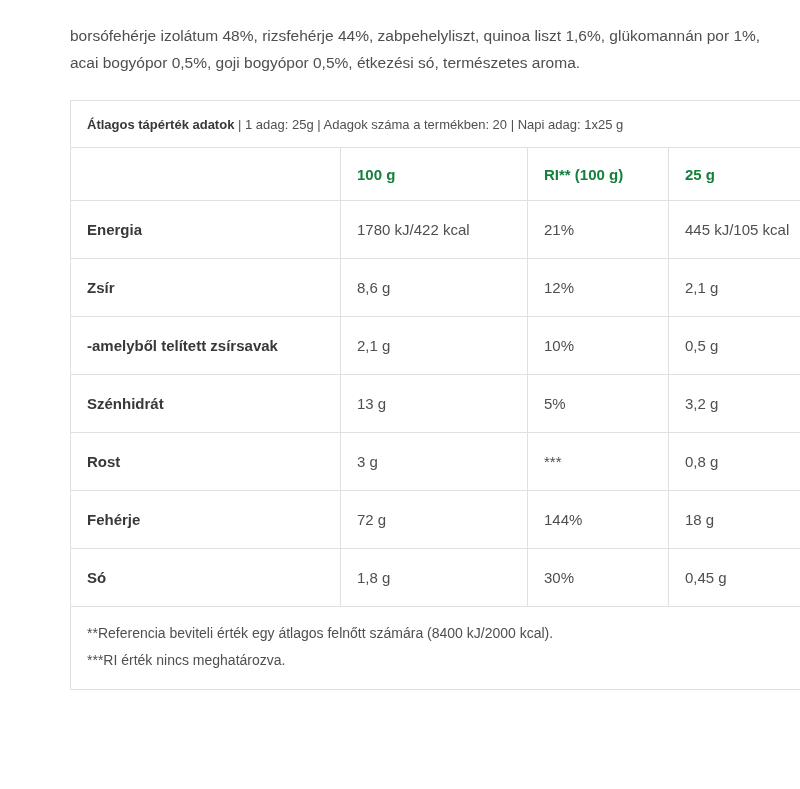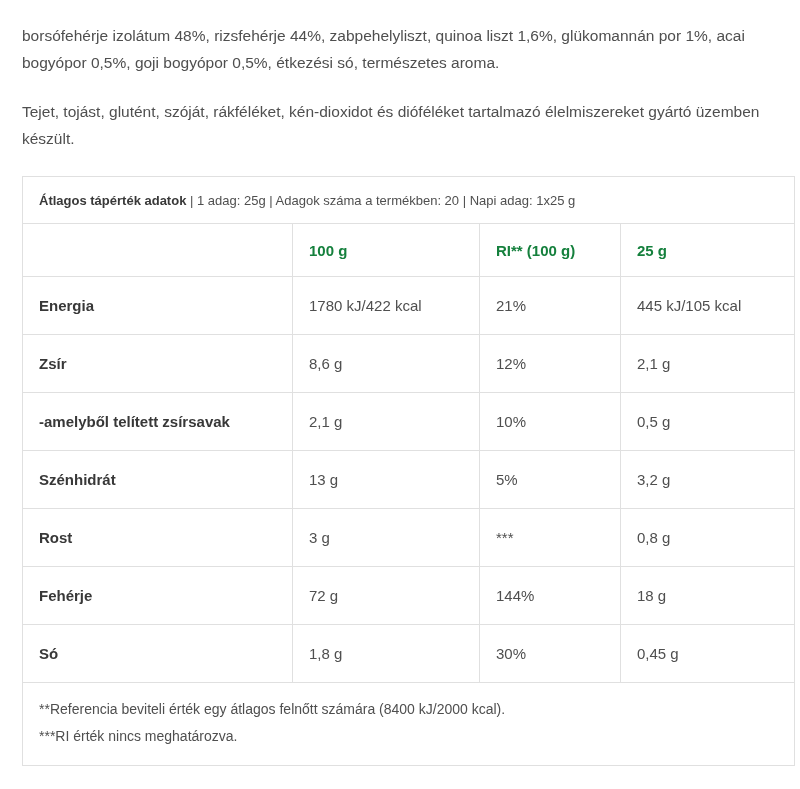--- a/index.html
+++ b/index.html
@@ -7,20 +7,21 @@
     margin: 0;
     padding: 0;
     width: 800px;
     height: 789px;
     background: #ffffff;
     font-family: "Liberation Sans", sans-serif;
     color: #4f4f4f;
   }
   .content {
     padding: 0 22px;
+    margin-left: 48px;
   }
   .intro {
     font-size: 15.5px;
     line-height: 27px;
     margin: 22px 0 0 0;
     max-width: 772px;
     color: #4f4f4f;
   }
   .nutrition-table {
     border-collapse: collapse;
@@ -62,21 +63,20 @@
   }
   .foot-line { display: block; }
 </style>
 </head>
 <body>
 
 <div class="content">
 
   <p class="intro">borsófehérje izolátum 48%, rizsfehérje 44%, zabpehelyliszt, quinoa liszt 1,6%, glükomannán por 1%, acai bogyópor 0,5%, goji bogyópor 0,5%, étkezési só, természetes aroma.</p>
 
-  <p class="intro">Tejet, tojást, glutént, szóját, rákféléket, kén-dioxidot és dióféléket tartalmazó élelmiszereket gyártó üzemben készült.</p>
 
   <table class="nutrition-table">
     <colgroup>
       <col style="width:270px">
       <col style="width:187px">
       <col style="width:141px">
       <col style="width:174px">
     </colgroup>
     <tbody>
       <tr class="hdr-row">

